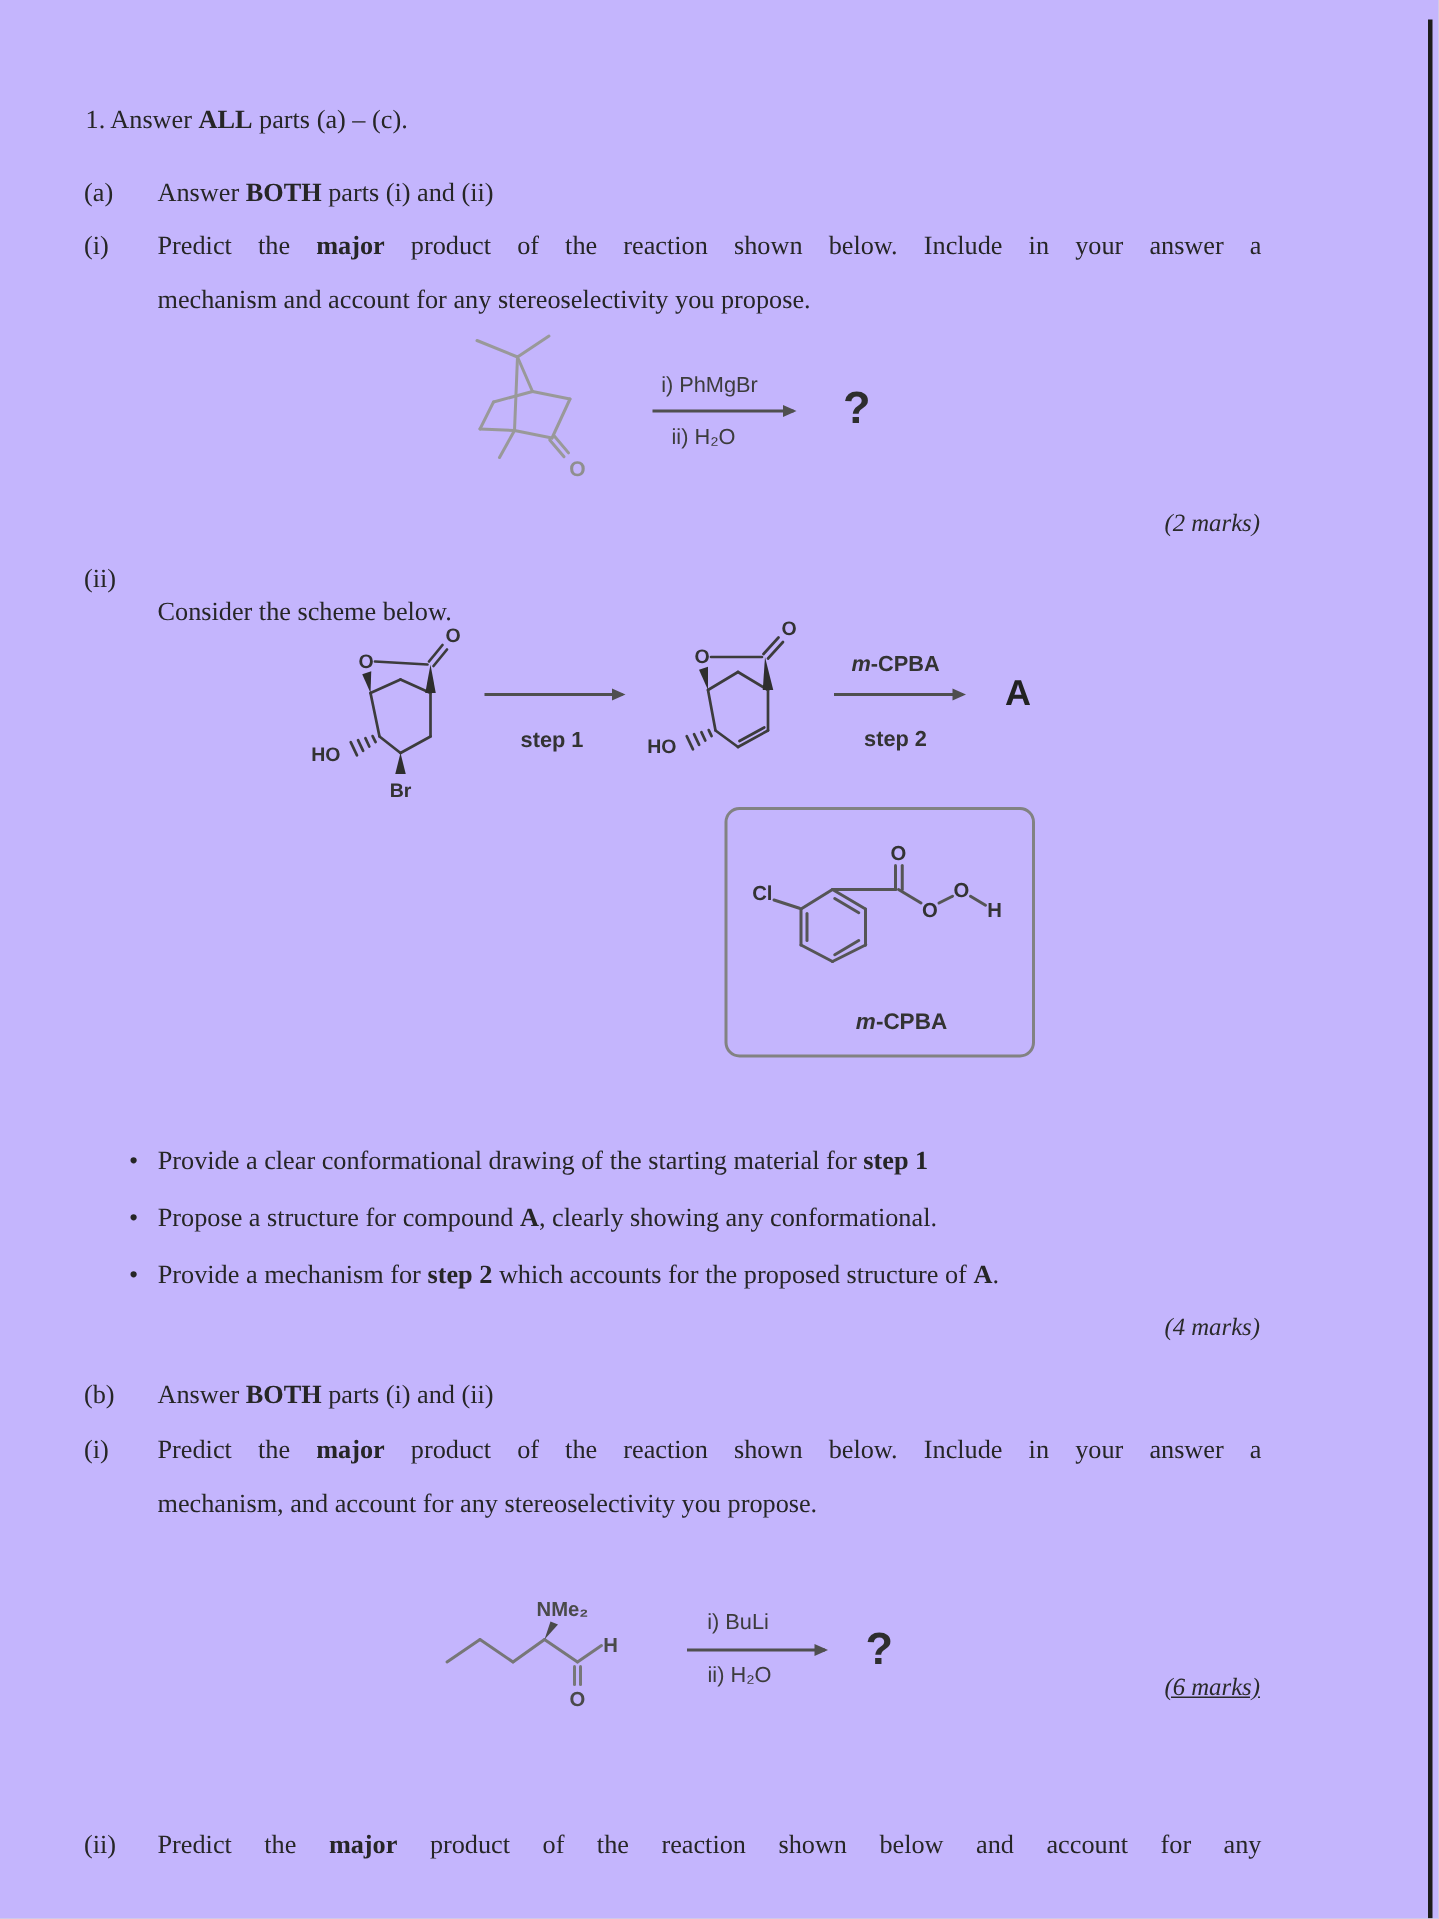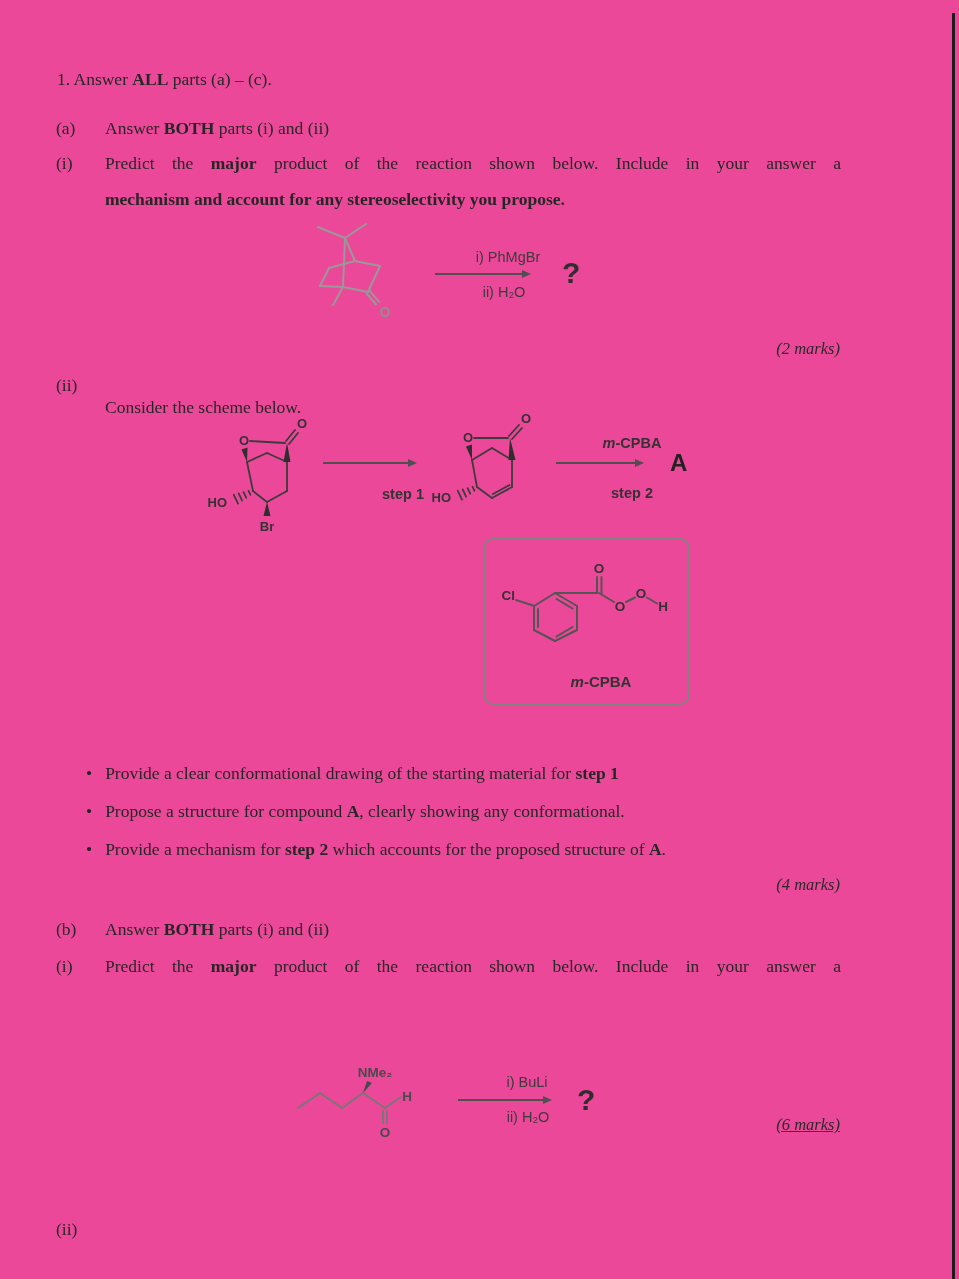--- a/index.html
+++ b/index.html
@@ -1,29 +1,29 @@
 <!DOCTYPE html>
 <html><head>
 <meta charset="utf-8">
 <style>
   html,body { margin:0; padding:0; background:#d9d9d9; }
   .page {
     position:relative; width:959px; height:1279px; margin:0 auto;
-    background:#ec4899; overflow:hidden;
+    background:#c4b5fd; overflow:hidden;
     font-family:"Liberation Serif", serif; color:#262626;
   }
   .t { position:absolute; font-size:17.5px; line-height:1.25; color:#262626; white-space:nowrap; }
   .just { white-space:normal; width:736px; text-align:justify; text-align-last:justify; }
   .marks { position:absolute; right:119px; font-size:16.5px; font-style:italic; color:#2a2a2a; text-align:right; }
   .bullet-row { position:absolute; left:86px; display:flex; gap:13px; font-size:17.5px; white-space:nowrap; }
   .chemtext {
     position:absolute; font-family:"Liberation Sans", sans-serif;
     font-size:14.5px; color:#3c3c3c; white-space:nowrap;
   }
-  .center { transform:translateX(-50%);margin-left:35px; }
+  .center { transform:translateX(-50%); }
   .steplbl { font-weight:bold; color:#333; }
   .qmark {
     position:absolute; font-family:"Liberation Sans", sans-serif;
     font-weight:bold; font-size:30px; color:#2e2e2e;
   }
   .big-a {
     position:absolute; font-family:"Liberation Sans", sans-serif;
     font-weight:bold; font-size:24px; color:#222;
   }
   .arrow { position:absolute; height:0; border-top:2px solid #4f4f4f; }
@@ -48,21 +48,21 @@
 
 <div class="page">
 
   <div class="t" style="left:57px; top:69px;"><span>1. Answer </span><span style="font-weight: bold;">ALL</span><span> parts (a) – (c).</span></div>
 
   <div class="t" style="left:56px; top:118px;">(a)</div>
   <div class="t" style="left:105px; top:118px;"><span>Answer </span><span style="font-weight: bold;">BOTH</span><span> parts (i) and (ii)</span></div>
 
   <div class="t" style="left:56px; top:153px;">(i)</div>
   <div class="t just" style="left:105px; top:153px;"><span>Predict the </span><span style="font-weight: bold;">major</span><span> product of the reaction shown below. Include in your answer a</span></div>
-  <div class="t" style="left:105px; top:189px;font-weight:bold;">mechanism and account for any stereoselectivity you propose.</div>
+  <div class="t" style="left:105px; top:189px;">mechanism and account for any stereoselectivity you propose.</div>
 
   <svg style="left:298px; top:216px;" width="115" height="115" viewBox="0 0 115 115">
     <g stroke="#999" stroke-width="2" fill="none" stroke-linecap="round">
       <line x1="47" y1="22" x2="20" y2="11"></line>
       <line x1="47" y1="22" x2="68" y2="8"></line>
       <line x1="47" y1="22" x2="57" y2="45"></line>
       <line x1="47" y1="22" x2="45" y2="71"></line>
       <line x1="57" y1="45" x2="82" y2="50"></line>
       <line x1="82" y1="50" x2="70" y2="76"></line>
       <line x1="70" y1="76" x2="45" y2="71"></line>
@@ -188,20 +188,21 @@
     <span><span>Provide a mechanism for </span><span style="font-weight: bold;">step 2</span><span> which accounts for the proposed structure of </span><span style="font-weight: bold;">A</span><span>.</span></span>
   </div>
 
   <div class="marks" style="top:875px;">(4 marks)</div>
 
   <div class="t" style="left:56px; top:919px;">(b)</div>
   <div class="t" style="left:105px; top:919px;"><span>Answer </span><span style="font-weight: bold;">BOTH</span><span> parts (i) and (ii)</span></div>
 
   <div class="t" style="left:56px; top:956px;">(i)</div>
   <div class="t just" style="left:105px; top:956px;"><span>Predict the </span><span style="font-weight: bold;">major</span><span> product of the reaction shown below. Include in your answer a</span></div>
+  <div class="t" style="left:105px; top:992px;">mechanism, and account for any stereoselectivity you propose.</div>
 
   <svg style="left:285px; top:1055px;" width="145" height="92" viewBox="0 0 145 92">
     <g stroke="#777" stroke-width="2" fill="none" stroke-linecap="round">
       <line x1="13" y1="53" x2="35" y2="38"></line>
       <line x1="35" y1="38" x2="57" y2="53"></line>
       <line x1="57" y1="53" x2="78" y2="38"></line>
       <line x1="78" y1="38" x2="100" y2="53"></line>
       <line x1="100" y1="53" x2="116" y2="42"></line>
       <line x1="98" y1="56" x2="98" y2="68"></line>
       <line x1="102" y1="56" x2="102" y2="68"></line>
@@ -212,15 +213,16 @@
     <text x="100" y="82" text-anchor="middle" font-size="13.5" fill="#4a4a4a">O</text>
   </svg>
   <div class="arrow" style="left:458px; top:1099px; width:92px;"></div>
   <div class="chemtext center" style="left:492px; top:1074px;">i) BuLi</div>
   <div class="chemtext center" style="left:493px; top:1109px;">ii) H₂O</div>
   <div class="qmark" style="left:577px; top:1083px;">?</div>
 
   <div class="marks" style="top:1115px;text-decoration:underline;">(6 marks)</div>
 
   <div class="t" style="left:56px; top:1219px;">(ii)</div>
+  <div class="t just" style="left:105px; top:1219px;"><span>Predict the </span><span style="font-weight: bold;">major</span><span> product of the reaction shown below and account for any</span></div>
 
   <div class="edge-line"></div>
 </div>
 
 </body></html>

